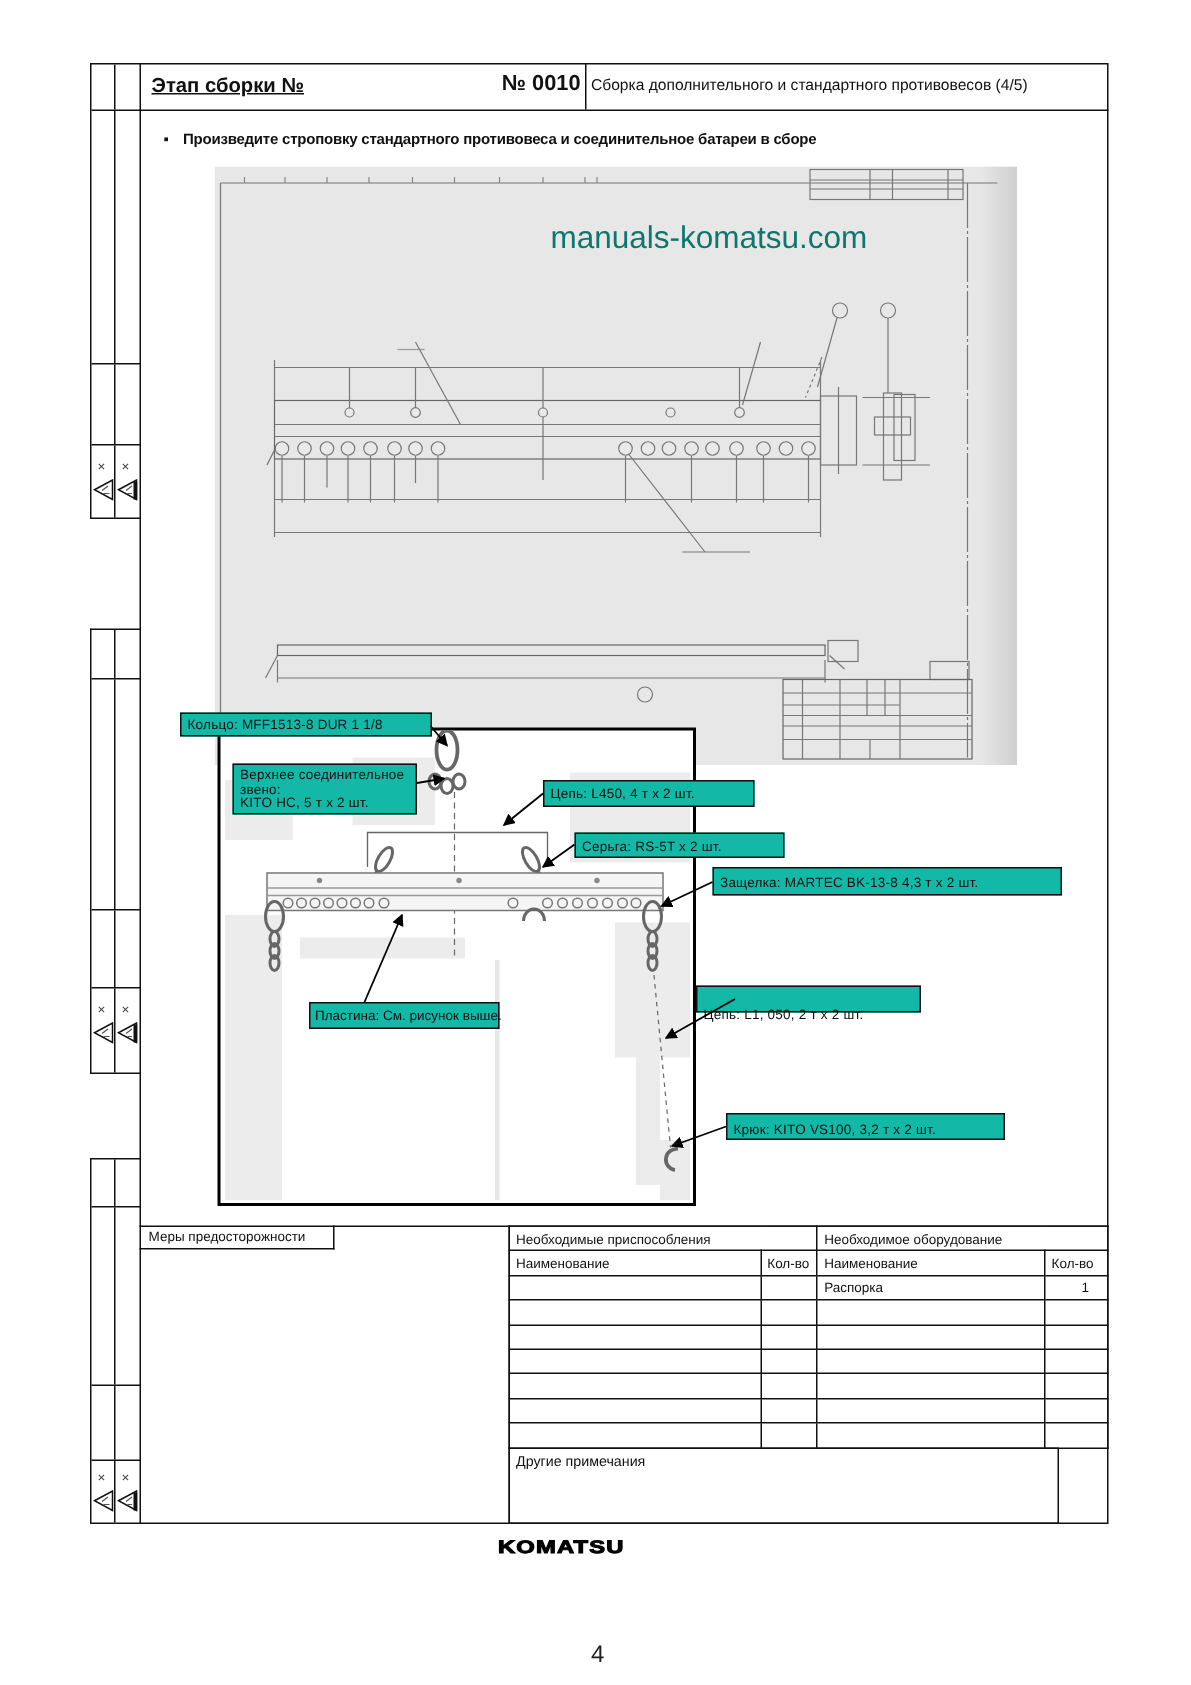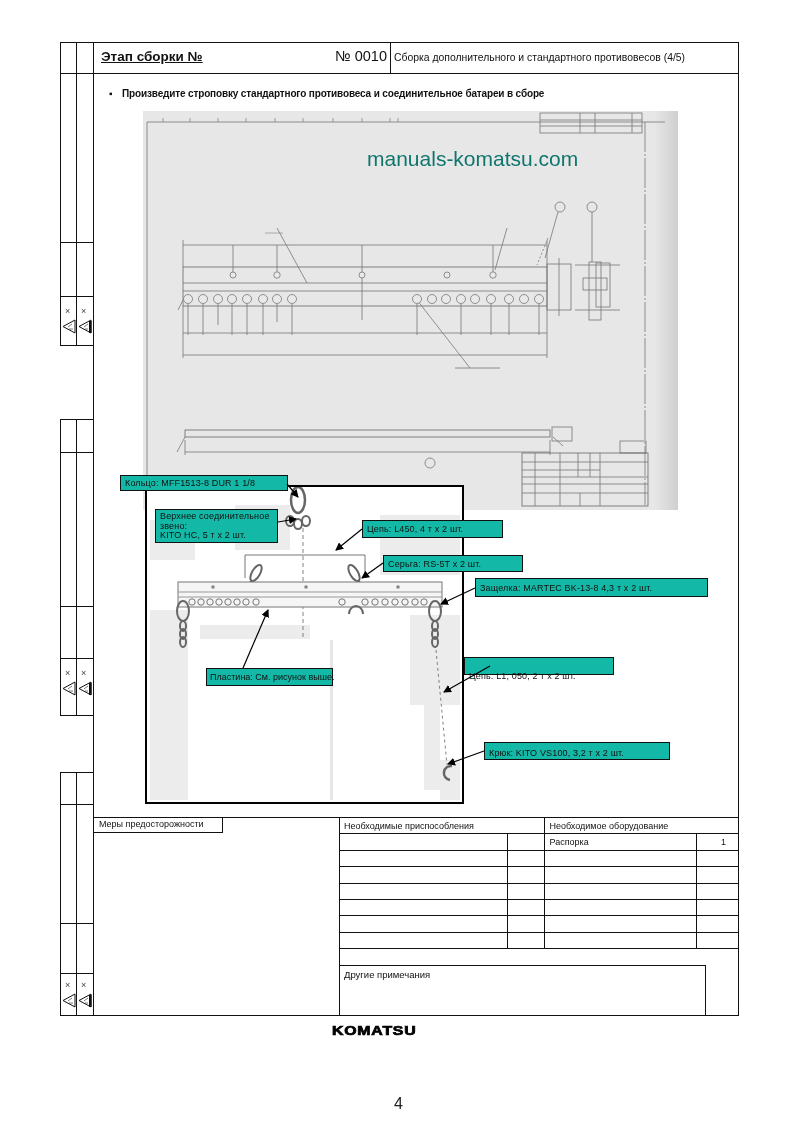--- a/index.html
+++ b/index.html
@@ -9,21 +9,21 @@
 .vline{position:absolute;width:1px;background:#111}
 .frame{position:absolute;left:93px;top:42px;width:646px;height:974px;border:1px solid #111}
 .mgroup{position:absolute;left:60px;width:34px;border:1px solid #111;border-right:none;display:flex;flex-direction:column}
 .mrow{display:flex;border-bottom:1px solid #111}
 .mrow:last-child{border-bottom:none}
 .mcell{width:16px;height:100%;position:relative}
 .mcell:first-child{border-right:1px solid #111}
 .mcell .x{position:absolute;left:4px;top:10px;font-size:9px;color:#444;line-height:9px}
 .mcell svg{position:absolute;left:1px;top:22px}
 .stage-label{left:101px;top:49px;font-size:13.5px;font-weight:bold;text-decoration:underline}
-.stage-number{left:290px;top:48px;width:97px;text-align:right;font-size:14.5px;font-weight:normal}
+.stage-number{left:290px;top:48px;width:97px;text-align:right;font-size:14.5px;font-weight:bold}
 .title{left:394px;top:52px;font-size:10.4px;white-space:nowrap}
 .bullet{left:109px;top:88px;font-size:10px}
 .instr{left:122px;top:88px;font-size:10px;font-weight:bold;white-space:nowrap;letter-spacing:-0.15px}
 .drawing{left:143px;top:111px;width:535px;height:399px}
 .watermark{left:367px;top:147px;font-size:21px;color:#0f766e;white-space:nowrap}
 .photo{left:145px;top:485px;width:319px;height:319px;border:2px solid #000;background:#fff;overflow:hidden}
 .callout{position:absolute;background:#14b8a6;border:1px solid #111;font-size:9px;line-height:10px;padding:2px 4px;white-space:nowrap;letter-spacing:0.15px}
 .arrows{left:0;top:0;width:794px;height:1123px;pointer-events:none}
 .prec{left:93px;top:817px;width:130px;height:16px;border-right:1px solid #111;border-bottom:1px solid #111;font-size:9px;padding:2px 0 0 6px}
 table.req{position:absolute;left:339px;top:817px;width:400px;border-collapse:collapse;font-size:9px}
@@ -398,20 +398,26 @@
       <col style="width:38px">
       <col style="width:152px">
       <col style="width:42px">
     </colgroup>
   <tbody>
       <tr>
     <td class="c" colspan="2">Необходимые приспособления</td>
     <td class="c" colspan="2">Необходимое оборудование</td>
   </tr>
   <tr>
+    <td class="c">Наименование</td>
+    <td class="c">Кол-во</td>
+    <td class="c">Наименование</td>
+    <td class="c">Кол-во</td>
+  </tr>
+  <tr>
     <td></td>
     <td class="c"></td>
     <td>Распорка</td>
     <td class="r">1</td>
   </tr>
   <tr>
     <td></td>
     <td class="c"></td>
     <td></td>
     <td class="r"></td>

